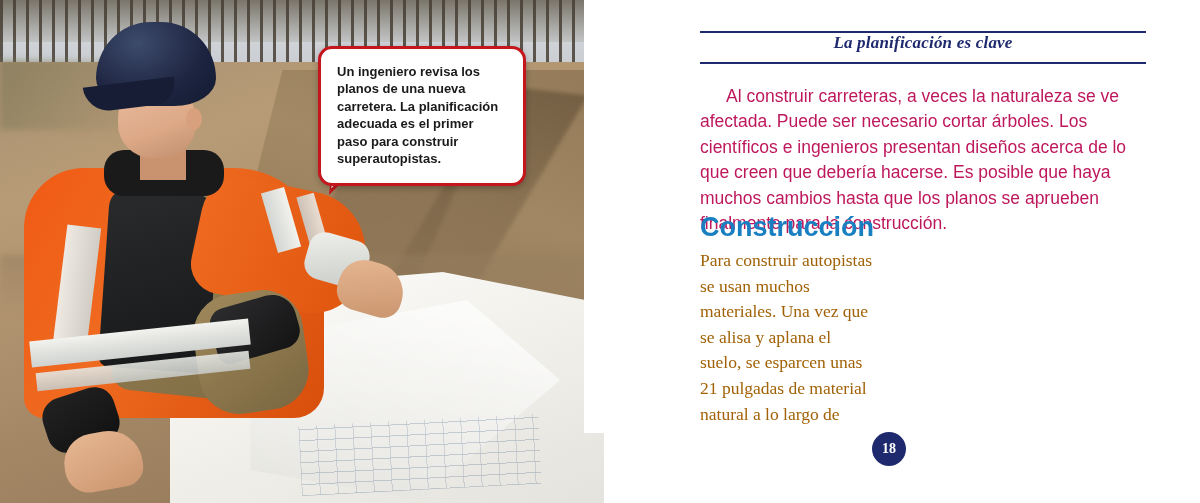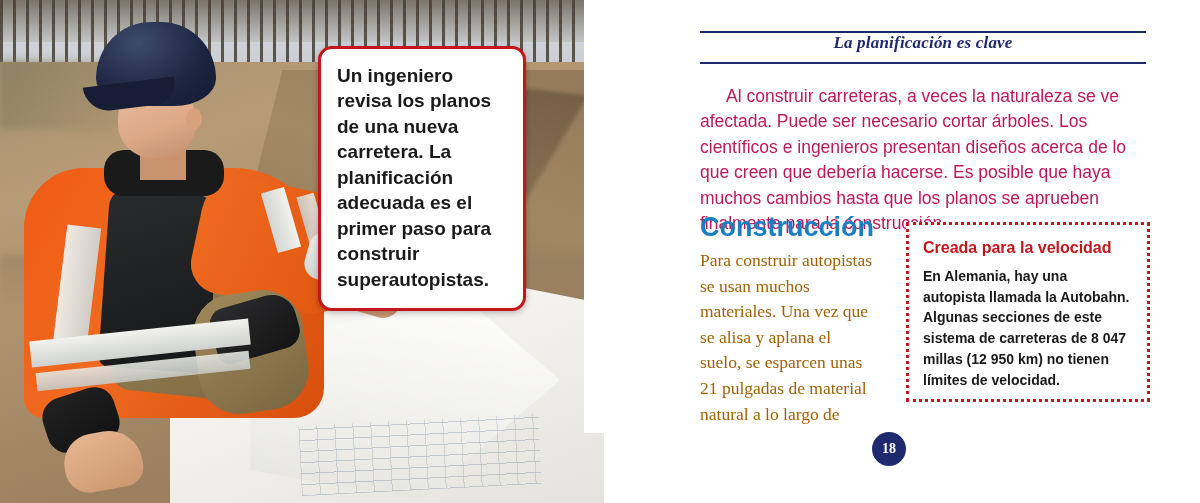--- a/index.html
+++ b/index.html
@@ -230,21 +230,21 @@
     border: 3px solid #c4161c;
     border-radius: 14px;
     padding: 14px 16px 16px 16px;
     box-sizing: border-box;
     box-shadow: 0 2px 6px rgba(0,0,0,0.25);
   }
   .callout p {
     margin: 0;
     font-family: "Liberation Sans", sans-serif;
     font-weight: bold;
-    font-size: 19px;
+    font-size: 13px;
     line-height: 1.34;
     color: #1a1a1a;
   }
   .callout-tail {
     position: absolute;
     left: 330px; top: 176px;
     width: 0; height: 0;
     border-left: 16px solid #c4161c;
     border-bottom: 20px solid transparent;
     border-top: 0 solid transparent;
@@ -421,21 +421,17 @@
       <p>Al construir carreteras, a veces la naturaleza se ve afectada. Puede ser necesario cortar árboles. Los científicos e ingenieros presentan diseños acerca de lo que creen que debería hacerse. Es posible que haya muchos cambios hasta que los planos se aprueben finalmente para la construcción.</p>
     </div>
 
     <div class="col-left">
       <h2 class="subhead">
         <span>Construcción</span><br>
       </h2>
       <p>Para construir autopistas se usan muchos materiales. Una vez que se alisa y aplana el suelo, se esparcen unas 21 pulgadas de material natural a lo largo de</p>
     </div>
 
-    <div class="factbox">
-      <h3>Creada para la velocidad</h3>
-      <p>En Alemania, hay una autopista llamada la Autobahn. Algunas secciones de este sistema de carreteras de 8 047 millas (12 950 km) no tienen límites de velocidad.</p>
-    </div>
 
     <div class="page-number">18</div>
   </div>
 
 </div>
 
 </body></html>

